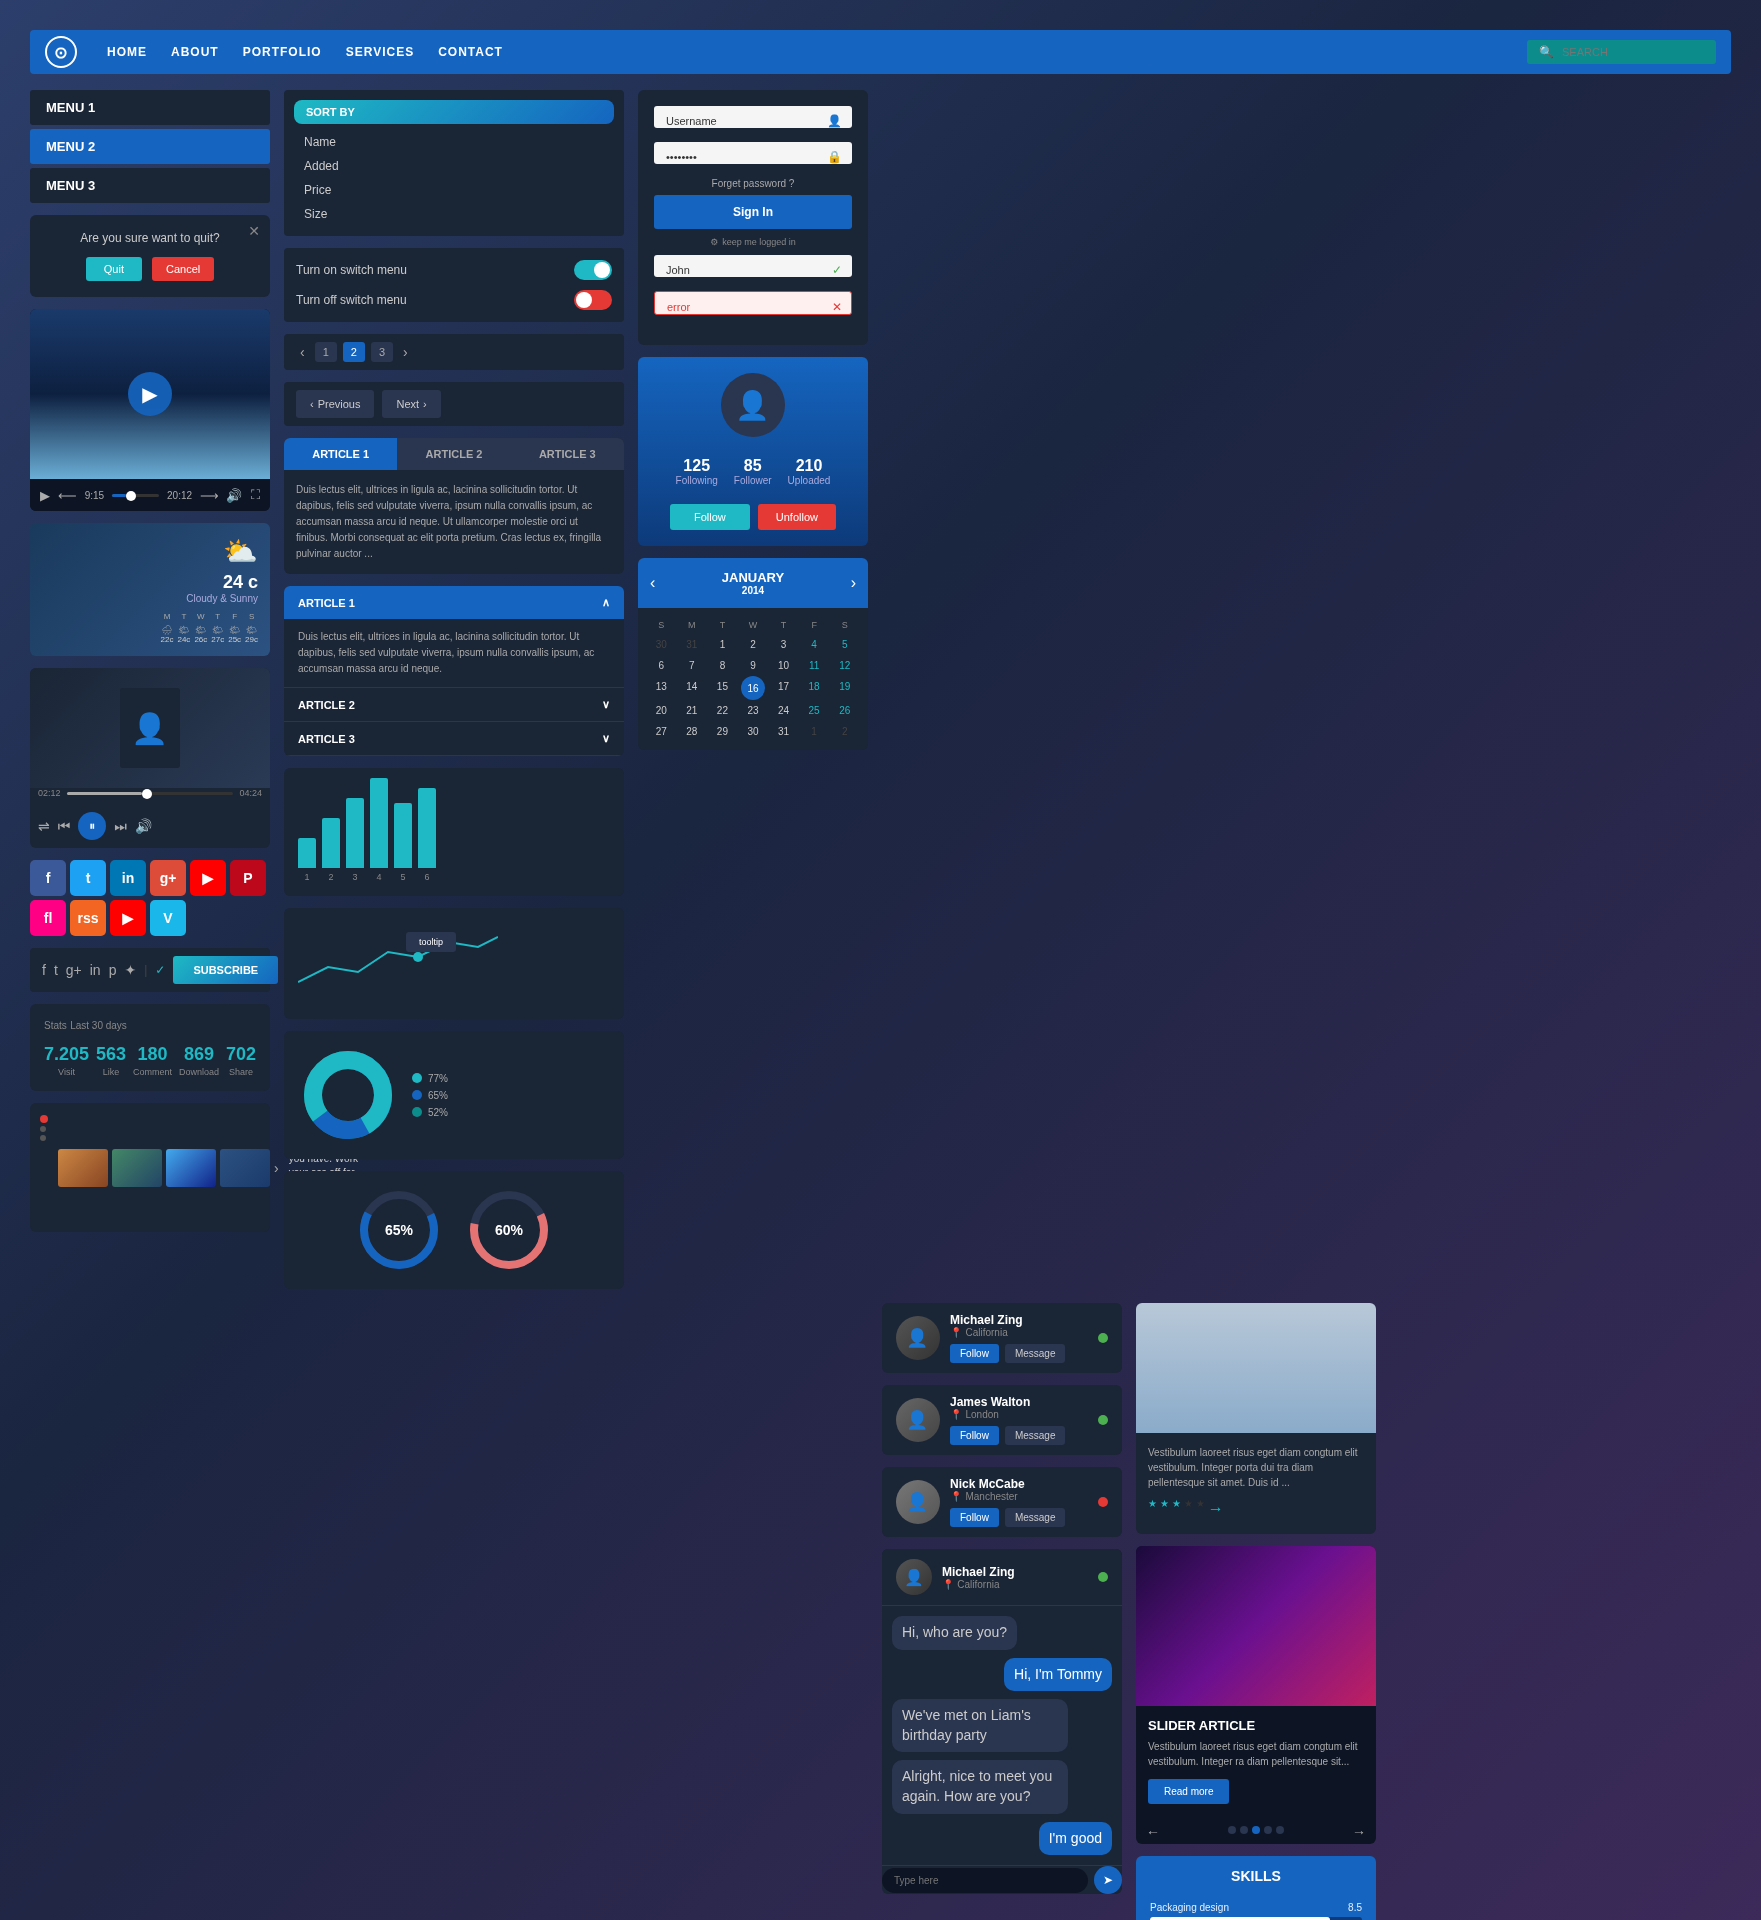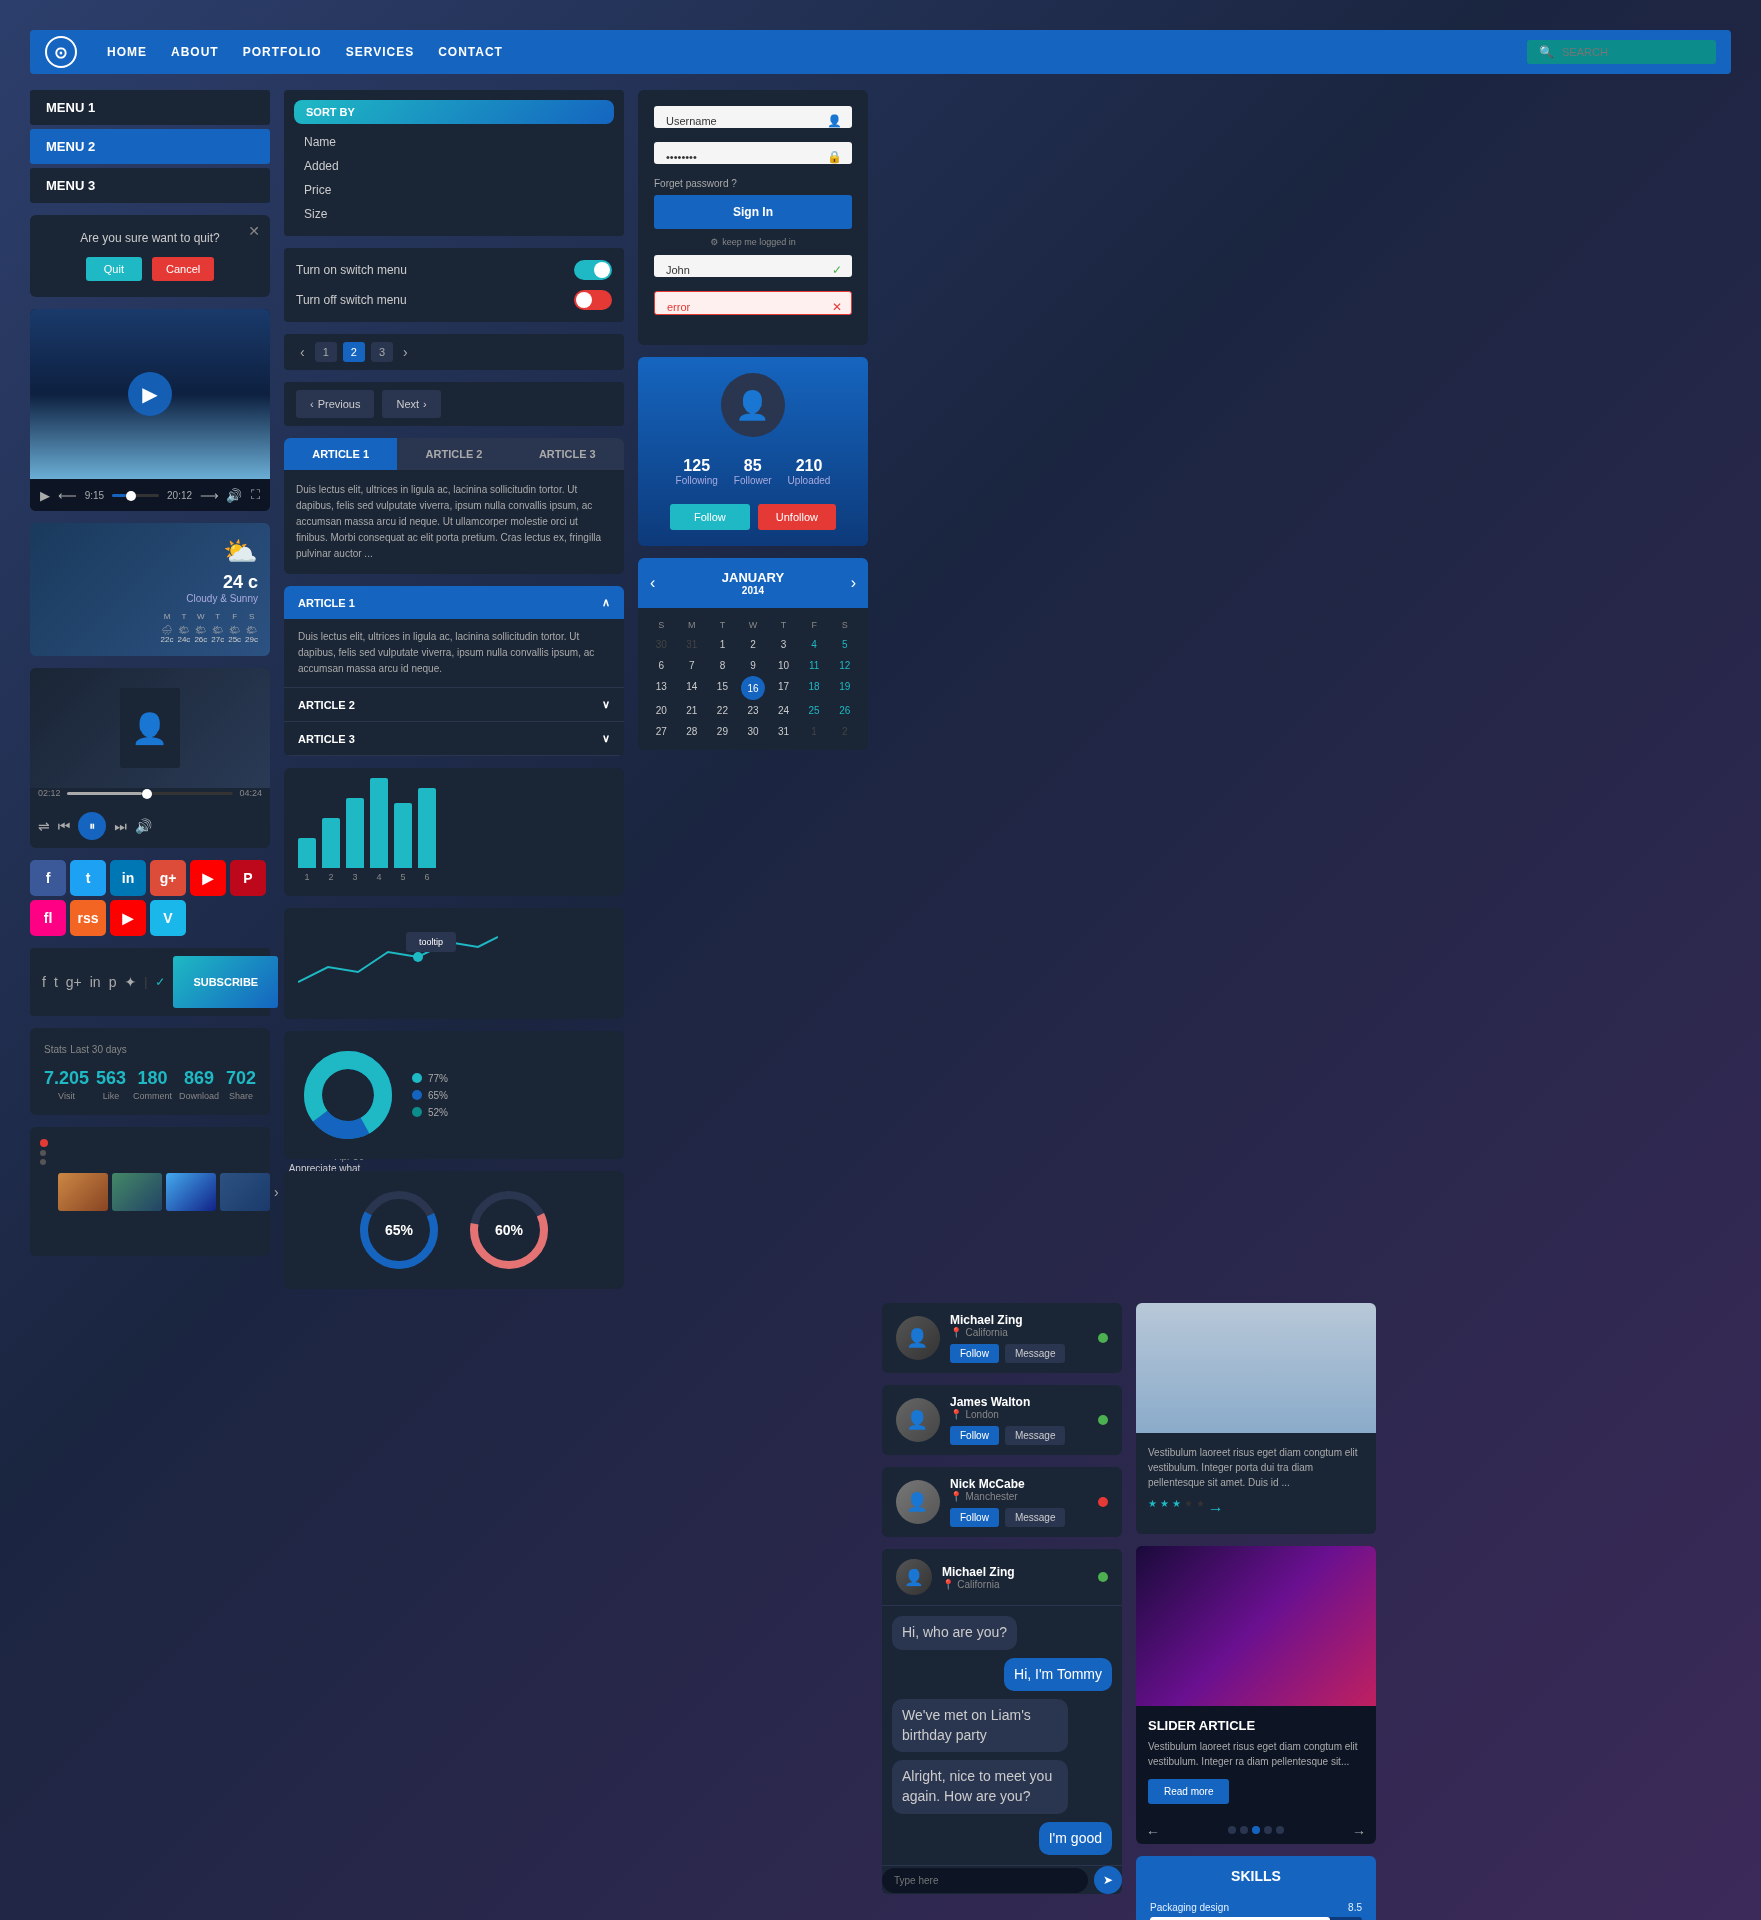--- a/index.html
+++ b/index.html
@@ -277,21 +277,21 @@
       display: flex; align-items: center;
       gap: 8px;
       padding: 8px 12px;
     }
     .sub-icons { display: flex; gap: 8px; }
     .sub-icon { color: #aaa; font-size: 14px; cursor: pointer; }
     .sub-divider { color: #444; }
     .sub-btn {
       background: linear-gradient(135deg, #1eb9c4, #1565c0);
       color: #fff; border: none;
-      padding: 20px 20px; border-radius: 3px;
+      padding: 8px 20px; border-radius: 3px;
       font-size: 11px; font-weight: bold;
       cursor: pointer; margin-left: auto;
     }
 
     
     .stats-block {
       background: #1a2535;
       border-radius: 6px;
       padding: 14px;
     }
@@ -432,21 +432,21 @@
       border-radius: 3px;
       font-size: 11px;
       color: #333;
       outline: none;
     }
     .form-input.error {
       border: 1px solid #e53935;
       background: #fff0f0;
       color: #e53935;
     }
-    .forgot-link { font-size: 10px; color: #aaa; display: block; margin: 6px 0; cursor: pointer; }
+    .forgot-link { font-size: 10px; color: #aaa; text-align: center; display: block; margin: 6px 0; cursor: pointer; }
     .sign-in-btn {
       width: 100%;
       padding: 10px;
       background: #1565c0;
       color: #fff;
       border: none;
       border-radius: 3px;
       font-size: 12px;
       font-weight: bold;
       cursor: pointer;

